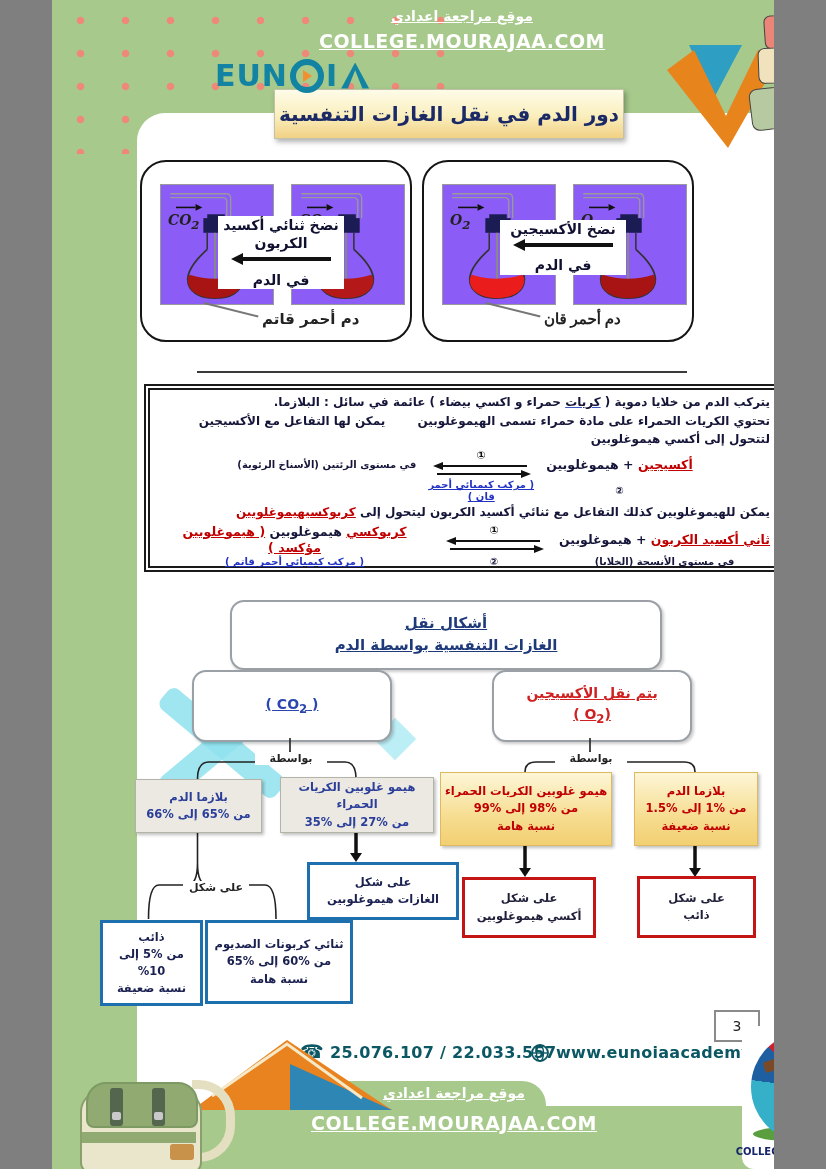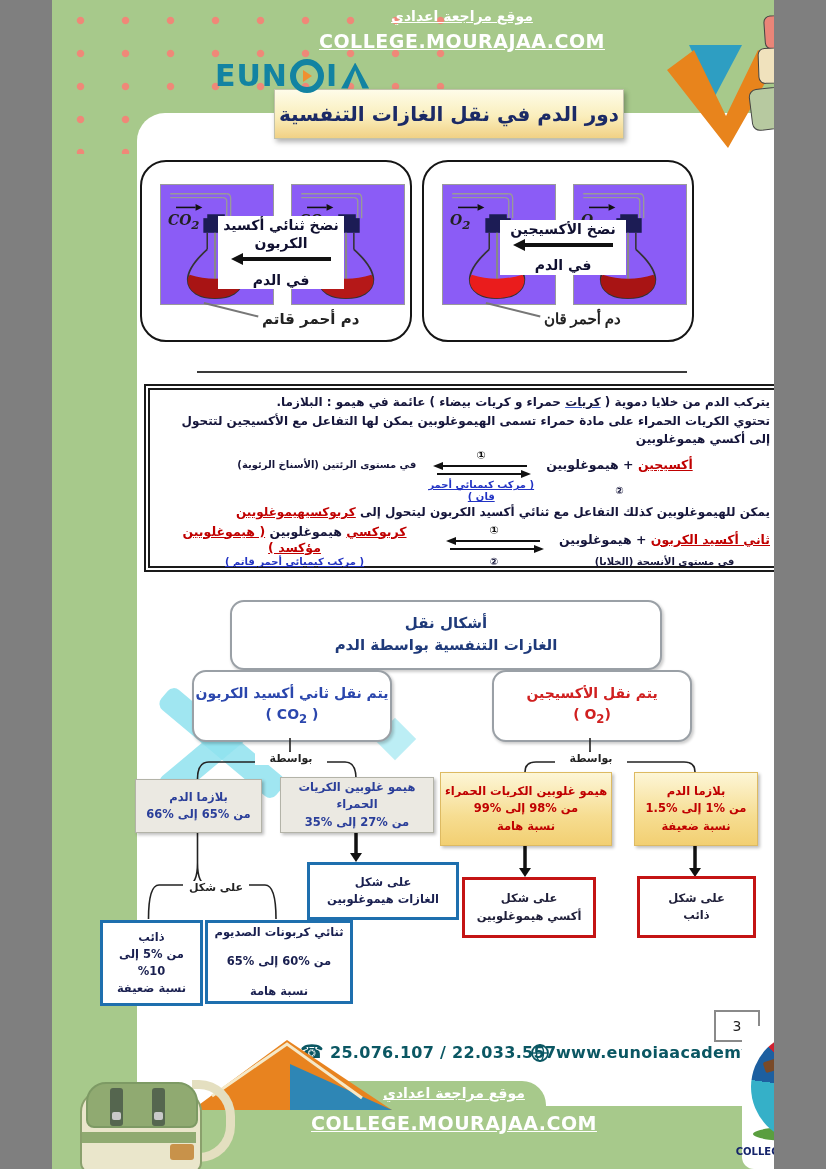--- a/index.html
+++ b/index.html
@@ -43,35 +43,35 @@
   .pump{position:absolute;z-index:3;text-align:center;font-size:14px;font-weight:bold;color:#101030;background:#fff;direction:rtl;line-height:1.3;}
   .caption{position:absolute;font-size:15px;font-weight:bold;color:#222;direction:rtl;}
   .leader{position:absolute;width:56px;height:1.5px;background:#777;transform-origin:left center;}
 
   .hr-line{left:145px;top:371px;width:490px;height:2px;background:#3a3a3a;}
 
   
   .info-box{left:92px;top:384px;width:642px;height:188px;border:6px double #1a1a1a;background:#fff;
      box-sizing:border-box;direction:rtl;color:#15153a;font-weight:bold;padding:4px 10px 2px;}
   .info-line{margin:0 0 2px;font-size:12px;line-height:1.45;text-align:right;}
-  .seg-nb{font-weight:800;}
+  .seg-nb{font-weight:800;margin-left:28px;}
   .seg-nu{text-decoration:underline;text-decoration-color:#3a56c4;}
   .seg-ru{color:#c00000;text-decoration:underline;}
   .seg-bu{color:#2233c4;text-decoration:underline;}
   .eq{display:grid;grid-template-columns:auto 110px auto;direction:rtl;justify-content:center;
       column-gap:10px;align-items:center;margin:1px 0;}
   .eq-side{text-align:center;font-size:12.5px;line-height:1.3;}
   .eq-mid{display:flex;flex-direction:column;align-items:center;line-height:1;}
   .eq-num{font-size:11px;color:#111;}
   .eq-note{text-align:center;font-size:10px;line-height:1.2;}
 
   
   .fc-box{position:absolute;background:#fff;border:2px solid #9aa0a6;border-radius:14px;
      display:flex;flex-direction:column;align-items:center;justify-content:center;
-     direction:rtl;font-weight:bold;box-shadow:1.5px 2px 3px rgba(0,0,0,.2);text-align:center;}
+     direction:rtl;font-weight:bold;box-shadow:1.5px 2px 3px rgba(0,0,0,.2);text-align:center;text-decoration:underline;}
   .fc-root{left:178px;top:600px;width:428px;height:66px;color:#1f3a7a;font-size:15px;line-height:1.45;}
   .fc-co2{left:140px;top:670px;width:196px;height:68px;color:#2b47ad;font-size:14px;line-height:1.5;}
   .fc-o2{left:440px;top:670px;width:196px;height:68px;color:#d02020;font-size:14px;line-height:1.5;}
   .fc-label{position:absolute;z-index:3;background:#fff;font-size:11px;font-weight:bold;color:#222;
      text-align:center;direction:rtl;padding:0 3px;}
   .via-box{position:absolute;z-index:3;background:#ebe9e2;border:1px solid #b3b3a8;
      box-shadow:2px 2px 3px rgba(0,0,0,.25);display:flex;flex-direction:column;align-items:center;
      justify-content:center;direction:rtl;color:#2b3f9a;font-weight:bold;font-size:11.5px;line-height:1.5;text-align:center;}
   .via-yellow{background:linear-gradient(180deg,#fdf6d7 0%,#f6dd91 60%,#f2cf72 100%);border:1px solid #ddba62;color:#c00000;}
   .form-box{position:absolute;z-index:3;background:#fff;display:flex;flex-direction:column;align-items:center;
@@ -240,21 +240,21 @@
       </svg>
       <div>في الدم</div>
     </div>
     <div class="leader" style="left:62px;top:140px;transform:rotate(14deg);"></div>
     <div class="caption" style="left:120px;top:148px;font-family:Liberation Serif, serif;">دم أحمر قان</div>
   </div>
 
   <div class="abs hr-line"></div>
 
   <div class="abs info-box">
-    <p class="info-line"><span class="seg-n">يتركب الدم من خلايا دموية ( </span><span class="seg-nu">كريات</span><span class="seg-n"> حمراء و كريات بيضاء ) عائمة في هيمو : البلازما.</span></p>
+    <p class="info-line"><span class="seg-n">يتركب الدم من خلايا دموية ( </span><span class="seg-nu">كريات</span><span class="seg-n"> حمراء و اكسي بيضاء ) عائمة في سائل : البلازما.</span></p>
     <p class="info-line"><span class="seg-n">تحتوي الكريات الحمراء على مادة حمراء تسمى </span><span class="seg-nb">الهيموغلوبين</span><span class="seg-n"> يمكن لها التفاعل مع الأكسيجين لتتحول إلى أكسي هيموغلوبين</span></p>
     <div class="eq">
       <div class="eq-side"><span class="seg-ru">أكسيجين</span><span class="seg-n"> + هيموغلوبين</span></div>
       <div class="eq-mid">
         <span class="eq-num">①</span>
         <svg width="100" height="18">
           <line x1="12" y1="5" x2="96" y2="5" stroke="#111" stroke-width="2"></line>
           <polygon points="12,1 2,5 12,9" fill="#111"></polygon>
           <line x1="6" y1="13" x2="90" y2="13" stroke="#111" stroke-width="2"></line>
           <polygon points="90,9 100,13 90,17" fill="#111"></polygon>
@@ -296,21 +296,20 @@
     <polygon points="427,133 439,133 433,142" fill="#111"></polygon>
     <line x1="603" y1="109" x2="603" y2="134" stroke="#111" stroke-width="3.5"></line>
     <polygon points="597,133 609,133 603,142" fill="#111"></polygon>
   </svg>
 
   <div class="fc-box fc-root">
     <div>أشكال نقل</div>
     <div>الغازات التنفسية بواسطة الدم</div>
   </div>
   <div class="fc-box fc-co2">
-    <div>يتم نقل ثاني أكسيد الكربون</div>
     <div dir="ltr"><span>( CO</span><sub>2</sub><span> )</span></div>
   </div>
   <div class="fc-box fc-o2">
     <div>يتم نقل الأكسيجين</div>
     <div dir="ltr"><span>( O</span><sub>2</sub><span>)</span></div>
   </div>
 
   <div class="fc-label" style="left:203px;top:752px;width:66px;">بواسطة</div>
   <div class="fc-label" style="left:503px;top:752px;width:66px;">بواسطة</div>
   <div class="fc-label" style="left:131px;top:881px;width:60px;">على شكل</div>
@@ -333,21 +332,21 @@
     <div>من %1 إلى %1.5</div>
     <div>نسبة ضعيفة</div>
   </div>
 
   <div class="form-box fb-blue" style="left:48px;top:920px;width:97px;height:80px;">
     <div>ذائب</div>
     <div>من %5 إلى</div>
     <div>%10</div>
     <div>نسبة ضعيفة</div>
   </div>
-  <div class="form-box fb-blue" style="left:153px;top:920px;width:142px;height:78px;gap:12px;">
+  <div class="form-box fb-blue" style="left:153px;top:920px;width:142px;height:78px;">
     <div>ثنائي كربونات الصديوم</div>
     <div>من %60 إلى %65</div>
     <div>نسبة هامة</div>
   </div>
   <div class="form-box fb-blue" style="left:255px;top:862px;width:146px;height:52px;">
     <div>على شكل</div>
     <div>الغازات هيموغلوبين</div>
   </div>
   <div class="form-box fb-red" style="left:410px;top:877px;width:128px;height:55px;">
     <div>على شكل</div>

